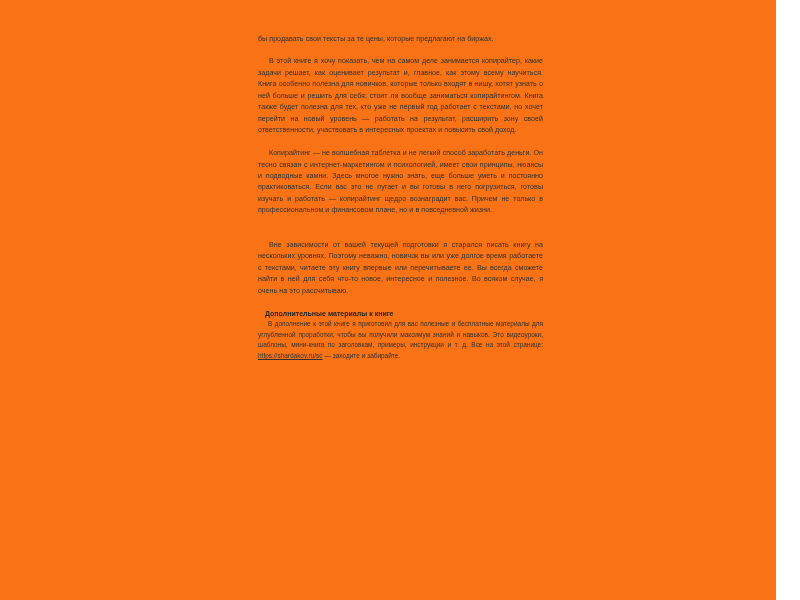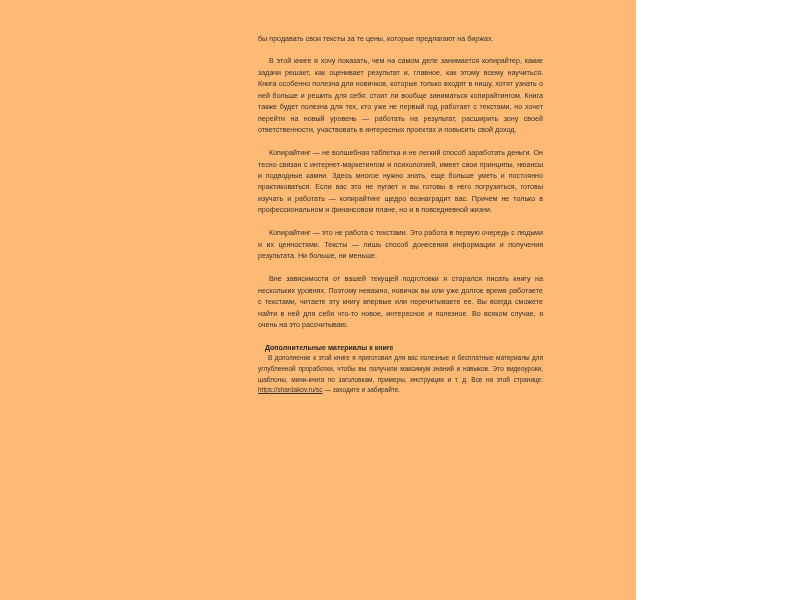--- a/index.html
+++ b/index.html
@@ -13,23 +13,23 @@
     height: 600px;
     overflow: hidden;
     font-family: "Liberation Sans", "DejaVu Sans", sans-serif;
     color: #2b2b2b;
     -webkit-font-smoothing: antialiased;
   }
 
   
   #page {
     position: relative;
-    width: 636px;
+    width: 776px;
     height: 600px;
-    background: #fdba74;
+    background: #f97316;
     box-sizing: border-box;
   }
 
   
   #text-column {
     position: absolute;
     left: 258px;
     top: 34px;
     width: 285px;
   }
@@ -94,21 +94,20 @@
     <div class="gap-sm"></div>
 
     <p class="para indent">В этой книге я хочу показать, чем на самом деле занимается копирайтер, какие задачи решает, как оценивает результат и, главное, как этому всему научиться. Книга особенно полезна для новичков, которые только входят в нишу, хотят узнать о ней больше и решить для себя: стоит ли вообще заниматься копирайтингом. Книга также будет полезна для тех, кто уже не первый год работает с текстами, но хочет перейти на новый уровень — работать на результат, расширить зону своей ответственности, участвовать в интересных проектах и повысить свой доход.</p>
 
     <div class="gap-md"></div>
 
     <p class="para indent">Копирайтинг — не волшебная таблетка и не легкий способ заработать деньги. Он тесно связан с интернет-маркетингом и психологией, имеет свои принципы, нюансы и подводные камни. Здесь многое нужно знать, еще больше уметь и постоянно практиковаться. Если вас это не пугает и вы готовы в него погрузиться, готовы изучать и работать — копирайтинг щедро вознаградит вас. Причем не только в профессиональном и финансовом плане, но и в повседневной жизни.</p>
 
     <div class="gap-md"></div>
 
-    <p class="para indent">Копирайтинг — это не работа с текстами. Это работа в первую очередь с людьми и их ценностями. Тексты — лишь способ донесения информации и получения результата. Ни больше, ни меньше.</p>
 
     <div class="gap-md"></div>
 
     <p class="para indent">Вне зависимости от вашей текущей подготовки я старался писать книгу на нескольких уровнях. Поэтому неважно, новичок вы или уже долгое время работаете с текстами, читаете эту книгу впервые или перечитываете ее. Вы всегда сможете найти в ней для себя что-то новое, интересное и полезное. Во всяком случае, я очень на это рассчитываю.</p>
 
     <div class="gap-sm"></div>
 
     <h2 class="subhead">Дополнительные материалы к книге</h2>
 
     <p class="para small indent"><span>В дополнение к этой книге я приготовил для вас полезные и бесплатные материалы для углубленной проработки, чтобы вы получили максимум знаний и навыков. Это видеоуроки, шаблоны, мини-книга по заголовкам, примеры, инструкции и т. д. Все на этой странице: </span><a class="inline-link" href="#">https://shardakov.ru/sc</a><span> — заходите и забирайте.</span></p>

